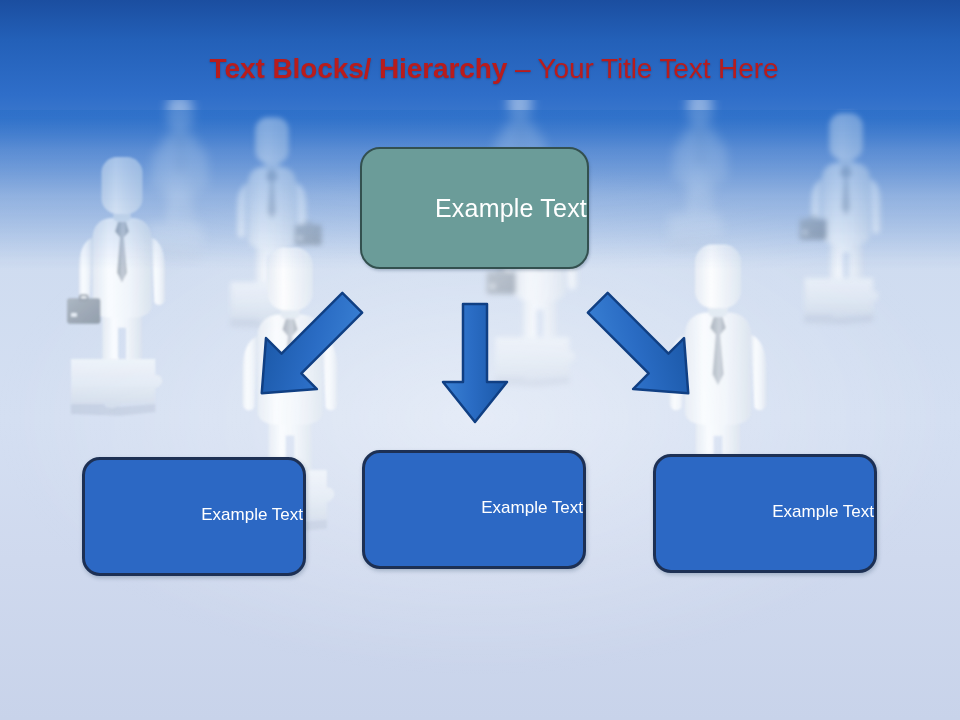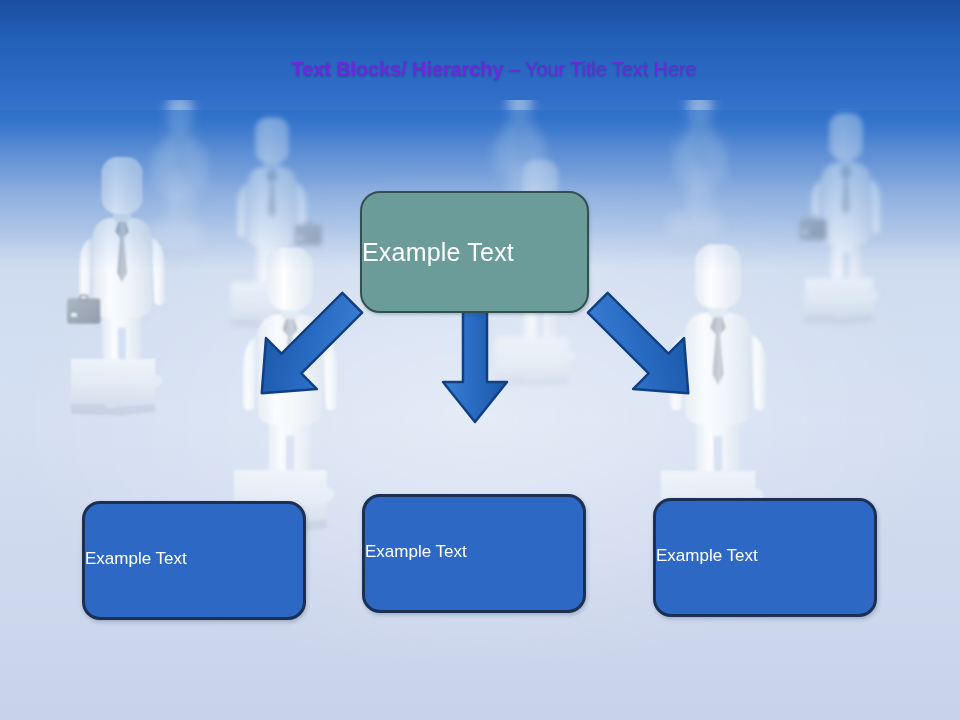--- a/index.html
+++ b/index.html
@@ -58,42 +58,41 @@
     transform-origin: 50% 100%;
   }
 
   
   .title {
     position: absolute;
     left: 0;
     right: 0;
     top: 50px;
     text-align: center;
-    color: #6d28d9;
-    font-size: 20px;
+    color: #b91c1c;
+    font-size: 28px;
     line-height: 38px;
     letter-spacing: -0.1px;
     white-space: nowrap;
     text-shadow: 0 1px 2px rgba(10,40,90,0.35);
     margin-left: 28px;
   }
   .title .strong { font-weight: bold; }
   .title .light  { font-weight: normal; }
 
   
   .node {
     position: absolute;
     box-sizing: border-box;
     display: flex;
     align-items: center;
-    justify-content: flex-start;
+    justify-content: flex-end;
     color: #ffffff;
     border-radius: 16px;
     text-align: center;
-    margin-top: 44px;
   }
   .node-top {
     left: 360px;
     top: 147px;
     width: 229px;
     height: 122px;
     background: #6b9c99;
     border: 2.5px solid #33504f;
     border-radius: 20px;
     font-size: 25px;

